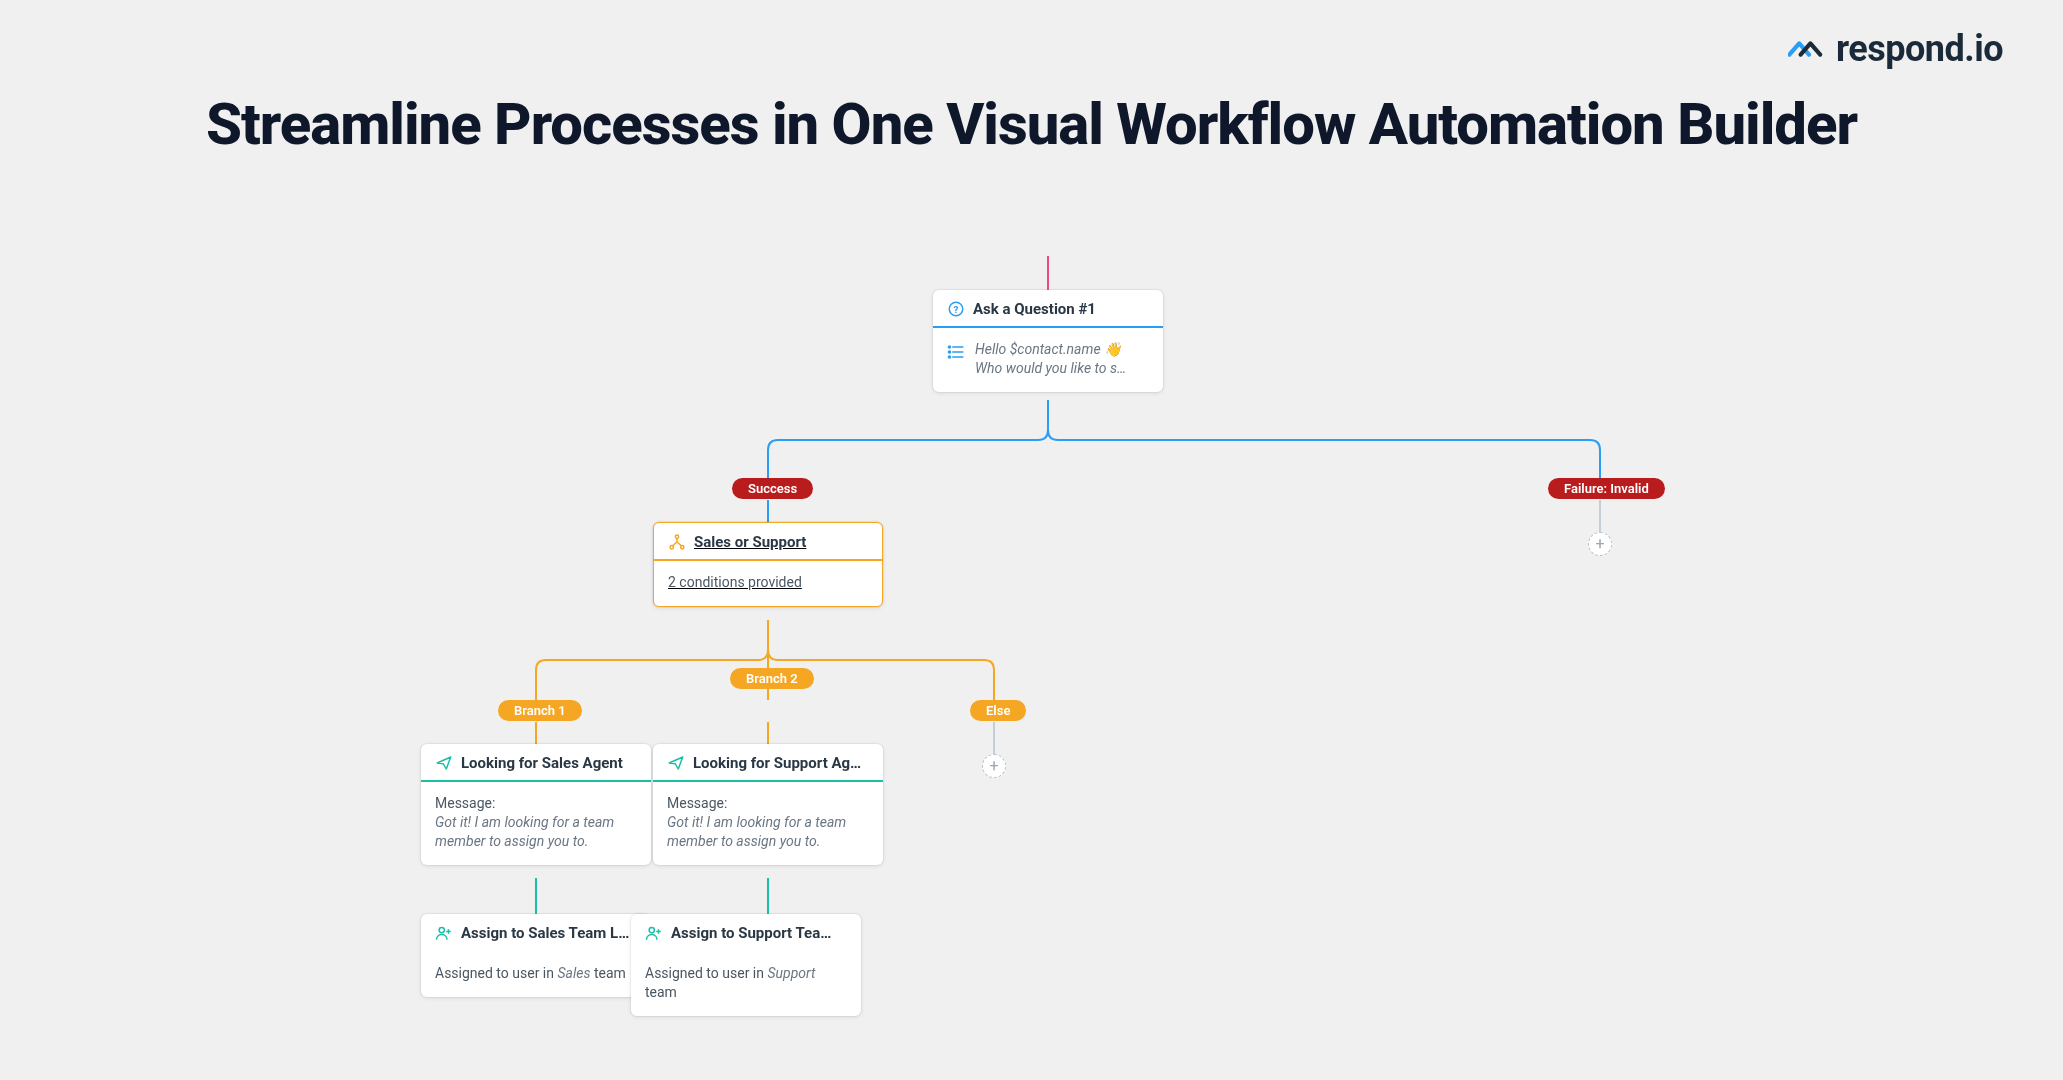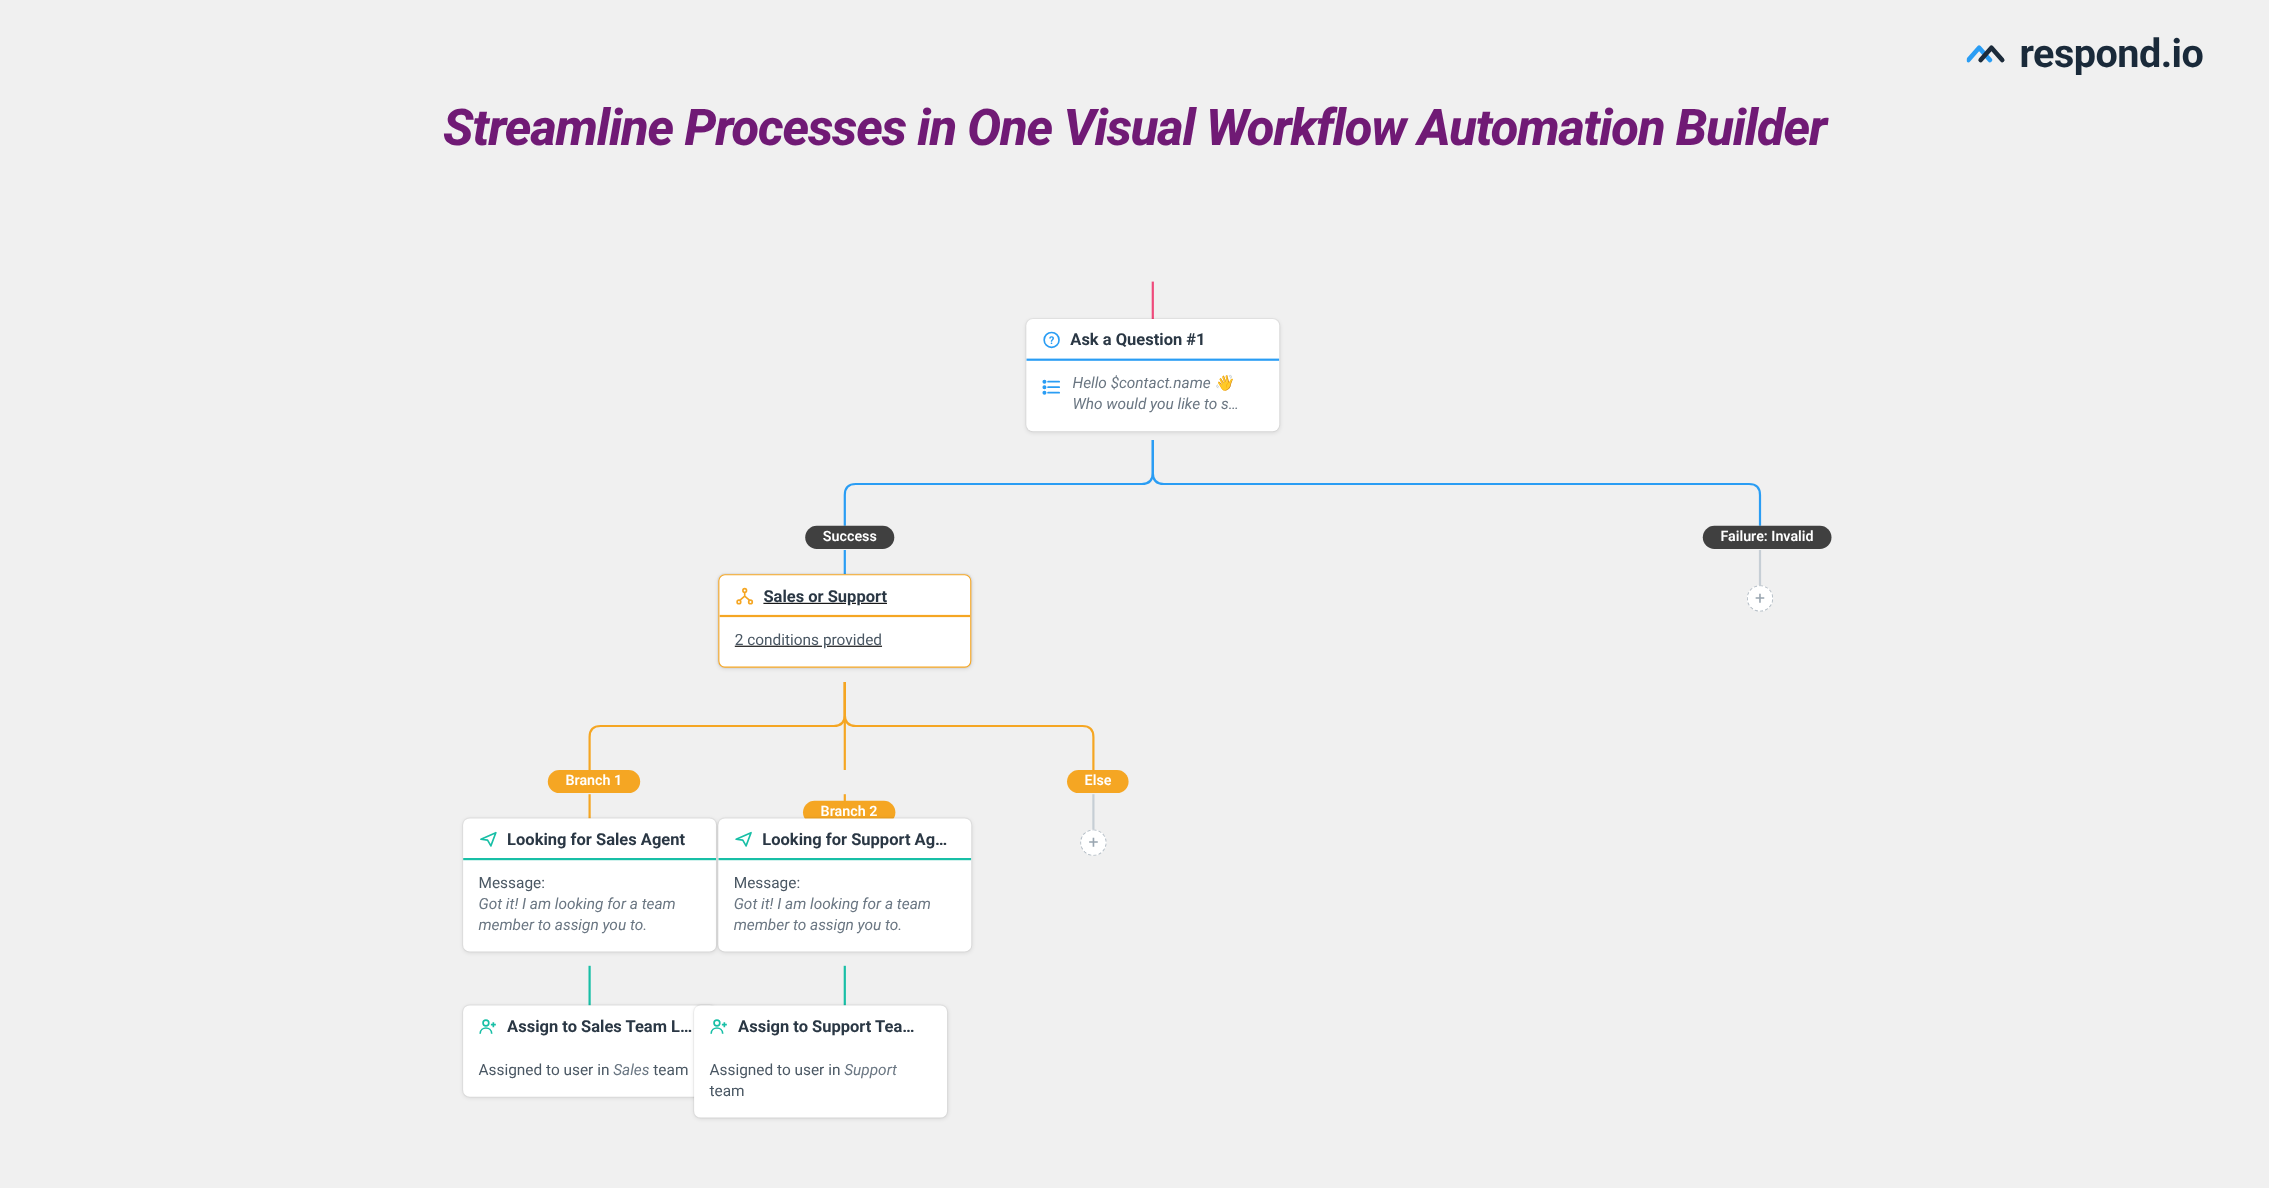--- a/index.html
+++ b/index.html
@@ -24,25 +24,24 @@
     font-size: 36px;
     font-weight: 700;
     color: #1a2a3a;
     letter-spacing: -0.5px;
   }
   .page-title {
     position: absolute;
     top: 90px;
     width: 100%;
     text-align: center;
-    font-size: 46px;
+    font-size: 58px;
     font-weight: 800;
-    color: #701a75;
+    color: #0f172a;
     letter-spacing: -1px;
-    font-style: italic;
   }
   .canvas {
     position: absolute;
     top: 160px;
     left: 0;
     width: 100%;
     height: 920px;
   }
   .node {
     position: absolute;
@@ -82,21 +81,21 @@
   
   .pill {
     position: absolute;
     padding: 3px 16px;
     border-radius: 999px;
     font-size: 13px;
     color: #fff;
     font-weight: 600;
     white-space: nowrap;
   }
-  .pill-blue { background: #404040; }
+  .pill-blue { background: #b91c1c; }
   .pill-yellow { background: #f5a623; }
   
   .add-circle {
     position: absolute;
     width: 24px; height: 24px;
     border-radius: 50%;
     border: 1px dashed #b8c1c9;
     background: #fff;
     color: #9aa6b1;
     display:flex; align-items:center; justify-content:center;
@@ -206,21 +205,21 @@
               <path d="M12 7 L12 12 M12 12 L6 17 M12 12 L18 17"></path>
             </g>
           </svg>
       </span>
       <span>Sales or Support</span>
     </div>
     <div class="node-body">2 conditions provided</div>
   </div>
 
   <div class="pill pill-yellow" style="left:498px; top:540px;">Branch 1</div>
-  <div class="pill pill-yellow" style="left:730px; top:568px;">Branch 2</div>
+  <div class="pill pill-yellow" style="left:730px; top:508px;">Branch 2</div>
   <div class="pill pill-yellow" style="left:970px; top:540px;">Else</div>
 
   <div class="add-circle" style="left:982px; top:594px;">+</div>
 
   <div class="node accent-teal" style="left:421px; top:584px;">
     <div class="node-head">
       <span class="ic">
         <svg viewBox="0 0 24 24">
             <path d="M3 12 L21 4 L15 20 L11 13 Z" fill="none" stroke="#18bfa6" stroke-width="2" stroke-linejoin="round"></path>
           </svg>

